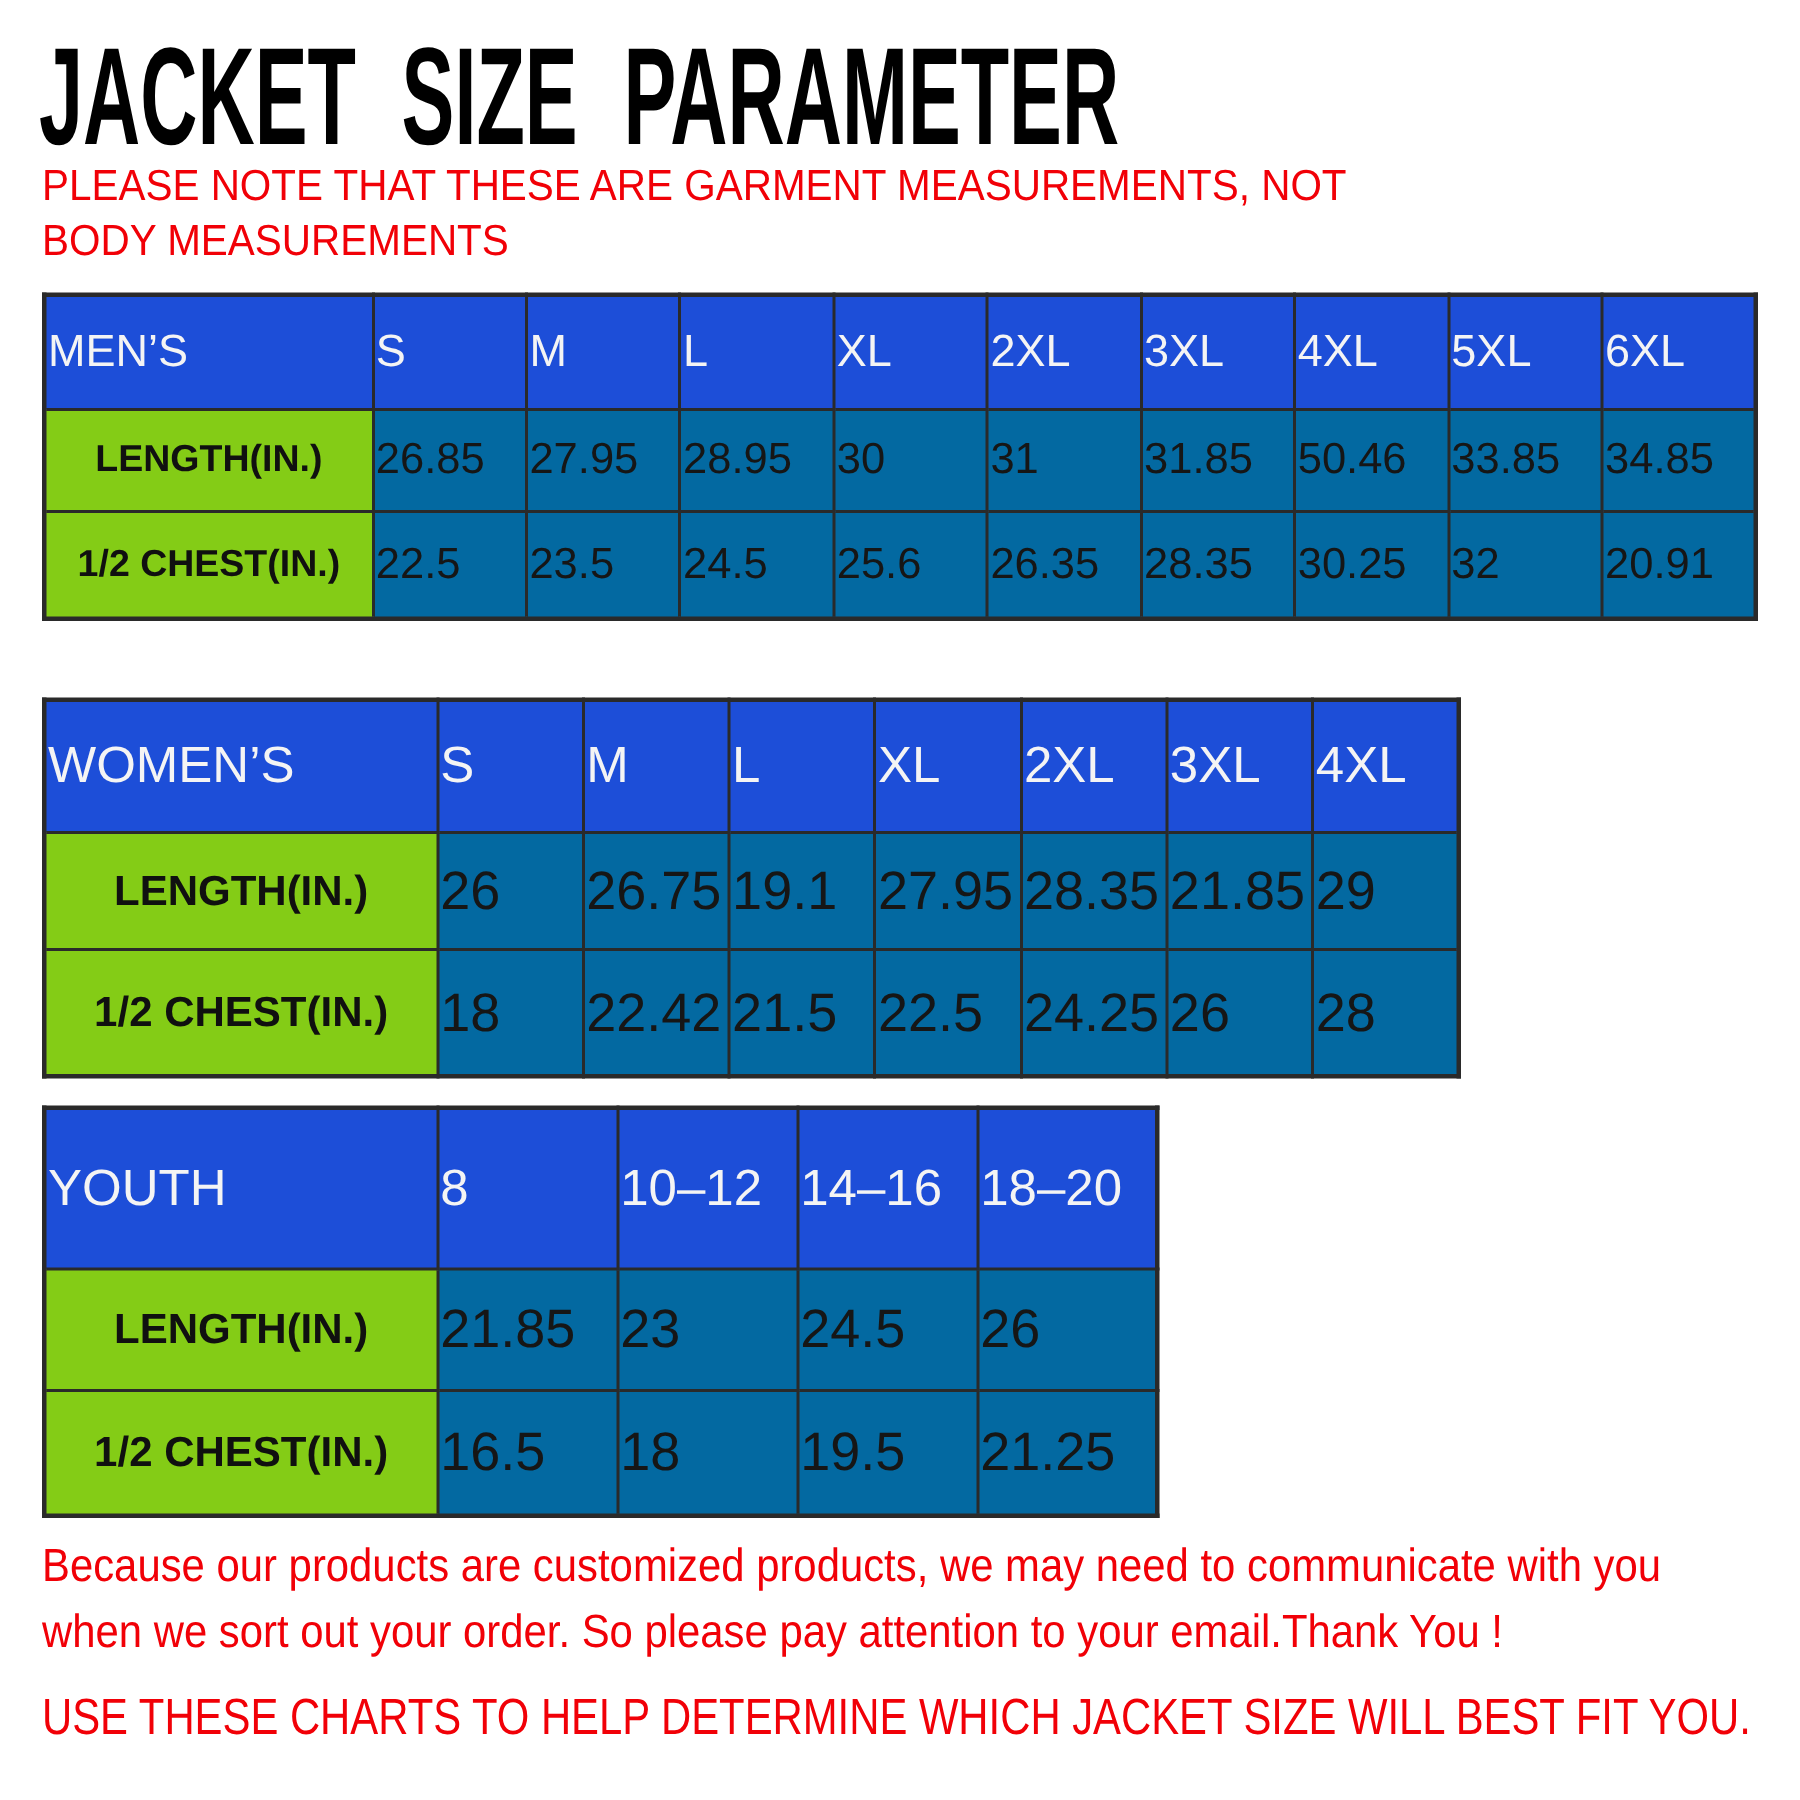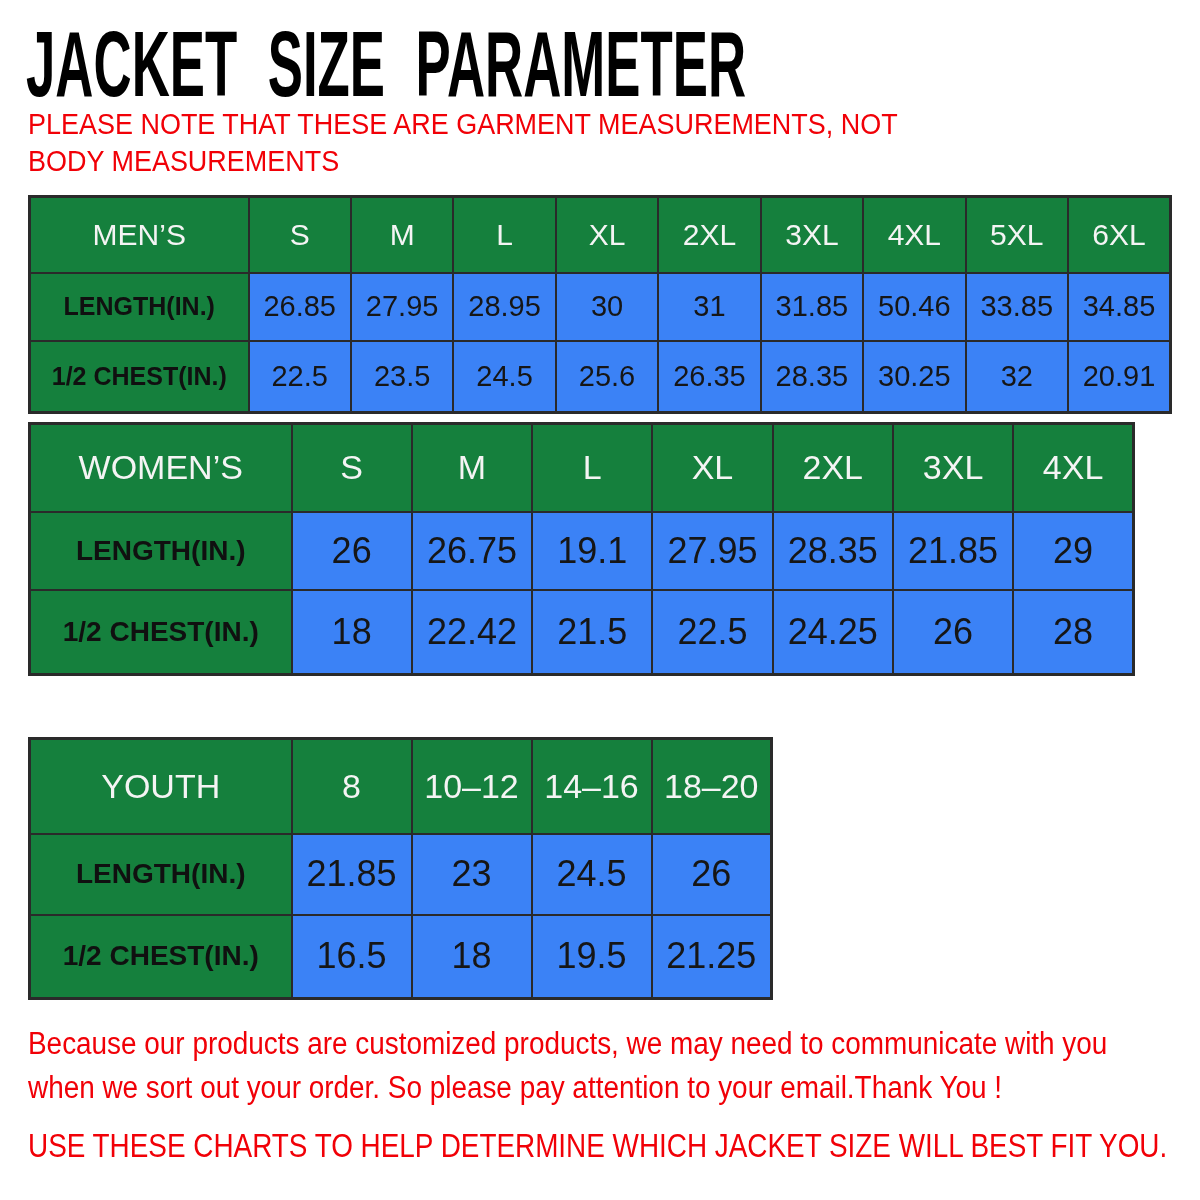--- a/index.html
+++ b/index.html
@@ -20,29 +20,29 @@
   }
   table.size-table{
     position:absolute;border-collapse:collapse;table-layout:fixed;
     background:#fff;
   }
   table.size-table,table.size-table td,table.size-table th{
     border:2px solid #2a2a2a;
   }
   table.size-table{border-width:3px;}
   th.hcell{
-    background:#15803d;color:#f4f4f4;font-weight:400;text-align:center;vertical-align:middle;
-  }
-  td.vcell{color:#161616;text-align:center;vertical-align:middle;font-weight:400;background:#3b82f6;}
-  td.lcell{color:#101010;text-align:center;vertical-align:middle;font-weight:bold;background:#15803d;}
+    background:#1d4ed8;color:#f4f4f4;font-weight:400;text-align:left;vertical-align:middle;
+  }
+  td.vcell{color:#161616;text-align:left;vertical-align:middle;font-weight:400;background:#0369a1;}
+  td.lcell{color:#101010;text-align:center;vertical-align:middle;font-weight:bold;background:#84cc16;}
   .t-mens{left:28px;top:195px;width:1144px;}
   .t-mens th.hcell{font-size:30px;}
   .t-mens td.vcell{font-size:29px;}
   .t-mens td.lcell{font-size:25px;}
-  .t-womens{left:28px;top:422px;width:1107px;}
+  .t-womens{left:28px;top:465px;width:946px;}
   .t-youth{left:28px;top:737px;width:745px;}
   .t-womens th.hcell,.t-youth th.hcell{font-size:34px;}
   .t-womens td.vcell,.t-youth td.vcell{font-size:36px;}
   .t-womens td.lcell,.t-youth td.lcell{font-size:28px;}
   .footer-para{
     position:absolute;left:28px;top:1022px;width:1280px;
     color:#f10007;font-size:31px;line-height:44px;font-weight:400;
     transform:scaleX(0.90);transform-origin:left top;
   }
   .footer-caps{
@@ -160,21 +160,21 @@
 
   <table class="size-table t-youth">
     <colgroup>
       <col style="width:262px">
         <col>
         <col>
         <col>
         <col>
     </colgroup>
     <tbody>
-        <tr style="height:95px">
+        <tr style="height:107px">
       <th class="hcell">YOUTH</th>
       <th class="hcell">8</th>
       <th class="hcell">10–12</th>
       <th class="hcell">14–16</th>
       <th class="hcell">18–20</th>
     </tr>
     <tr style="height:81px">
       <td class="lcell">LENGTH(IN.)</td>
       <td class="vcell">21.85</td>
       <td class="vcell">23</td>

